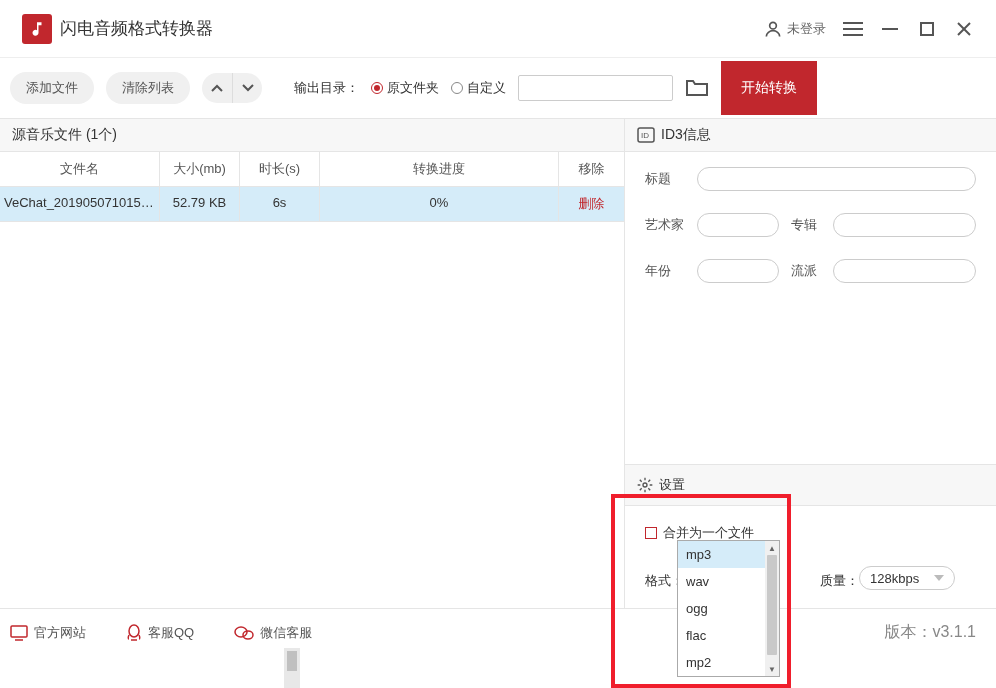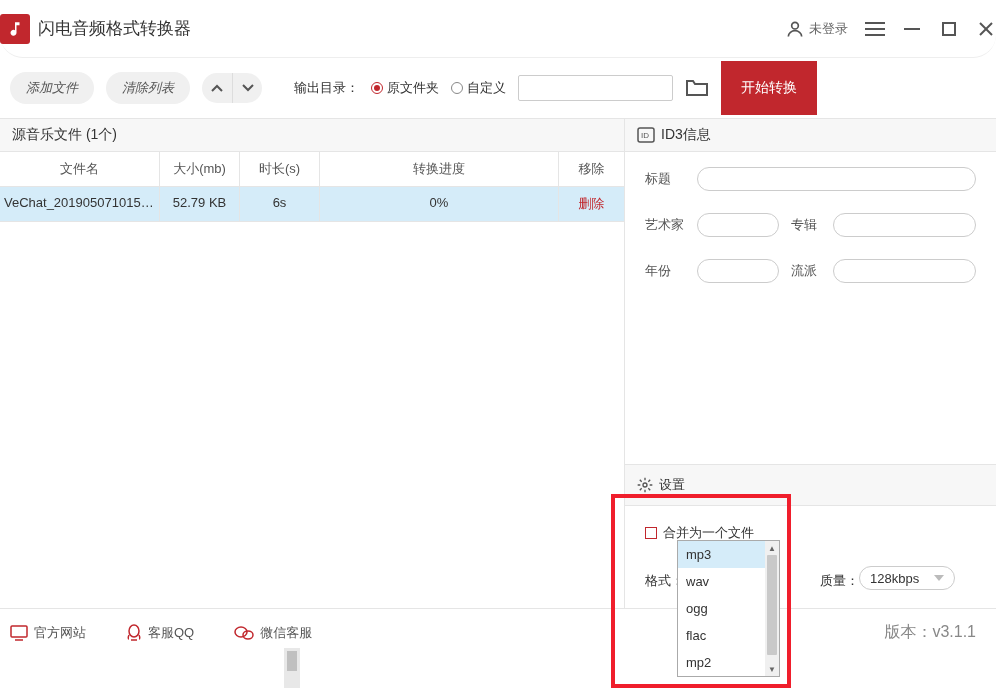--- a/index.html
+++ b/index.html
@@ -1,27 +1,27 @@
 <!DOCTYPE html>
 <html><head>
   <meta charset="utf-8">
   <style>
     * { margin: 0; padding: 0; box-sizing: border-box; }
     body { font-family: "Microsoft YaHei", sans-serif; font-size: 13px; color: #333; width: 996px; height: 688px; overflow: hidden; position: relative; background: #fff; }
     
-    .titlebar { height: 58px; display: flex; align-items: center; padding: 0 0; border-bottom: 1px solid #eee; border-radius: 23px; }
+    .titlebar { height: 58px; display: flex; align-items: center; padding: 0 22px; border-bottom: 1px solid #eee; }
     .app-logo { width: 30px; height: 30px; background: #c1272d; border-radius: 3px; display: flex; align-items: center; justify-content: center; margin-right: 8px; }
     .app-logo svg { fill: white; }
     .app-title { font-size: 17px; flex: 1; }
     .title-controls { display: flex; align-items: center; gap: 17px; }
     .login-btn { display: flex; align-items: center; gap: 4px; color: #666; cursor: pointer; }
     .win-btn { width: 20px; height: 20px; display: flex; align-items: center; justify-content: center; cursor: pointer; }
     
     .toolbar { height: 60px; display: flex; align-items: center; padding: 0 10px; gap: 12px; }
-    .pill-btn { background: #f0f0f0; border: none; padding: 7px 16px; border-radius: 16px; color: #555; cursor: pointer; font-size: 13px; font-style: italic; }
+    .pill-btn { background: #f0f0f0; border: none; padding: 7px 16px; border-radius: 16px; color: #555; cursor: pointer; font-size: 13px; }
     .nav-btns { background: #f0f0f0; border-radius: 16px; display: flex; overflow: hidden; }
     .nav-btn { width: 30px; height: 30px; display: flex; align-items: center; justify-content: center; cursor: pointer; }
     .nav-btn + .nav-btn { border-left: 1px solid #ddd; }
     .output-label { margin-left: 20px; color: #333; }
     .radio-group { display: flex; align-items: center; gap: 4px; }
     .radio-dot { width: 12px; height: 12px; border: 1px solid #888; border-radius: 50%; display: inline-flex; align-items: center; justify-content: center; }
     .radio-dot.checked::after { content: ''; width: 6px; height: 6px; background: #c1272d; border-radius: 50%; }
     .radio-dot.checked { border-color: #c1272d; }
     .output-path { width: 155px; height: 26px; border: 1px solid #ccc; border-radius: 2px; }
     .folder-icon { cursor: pointer; }

